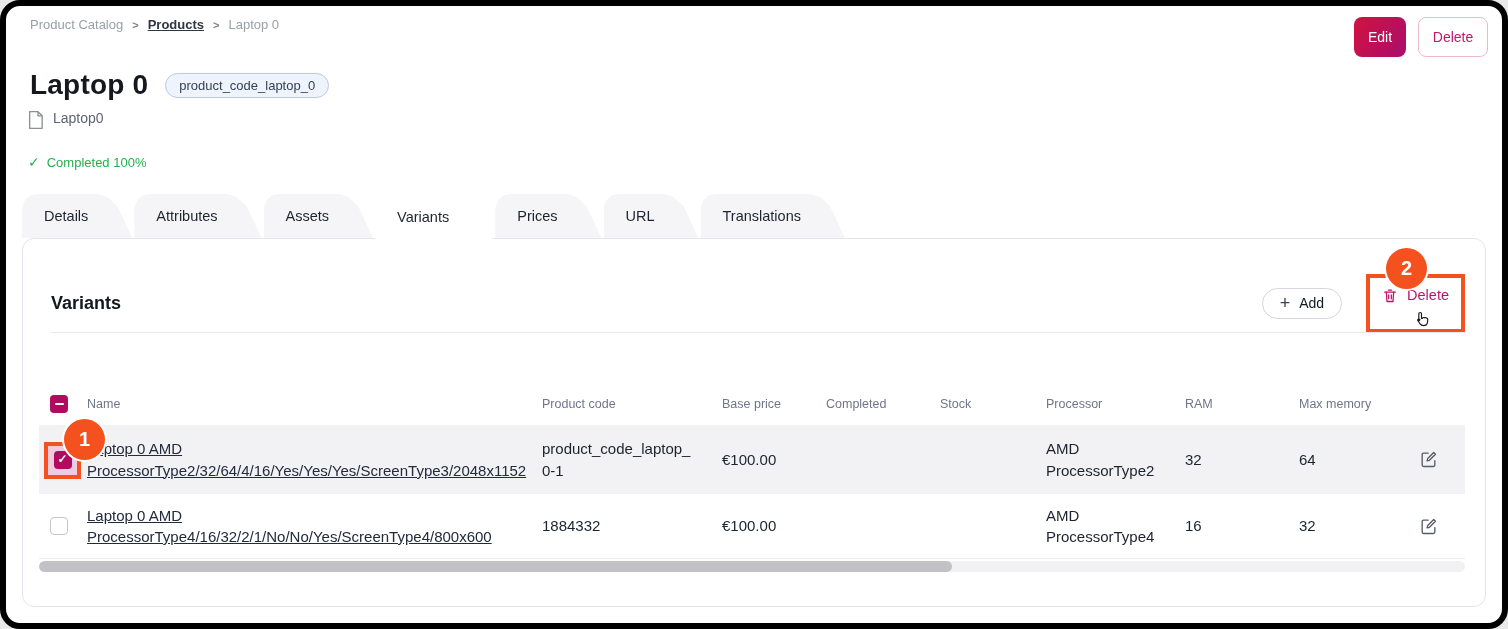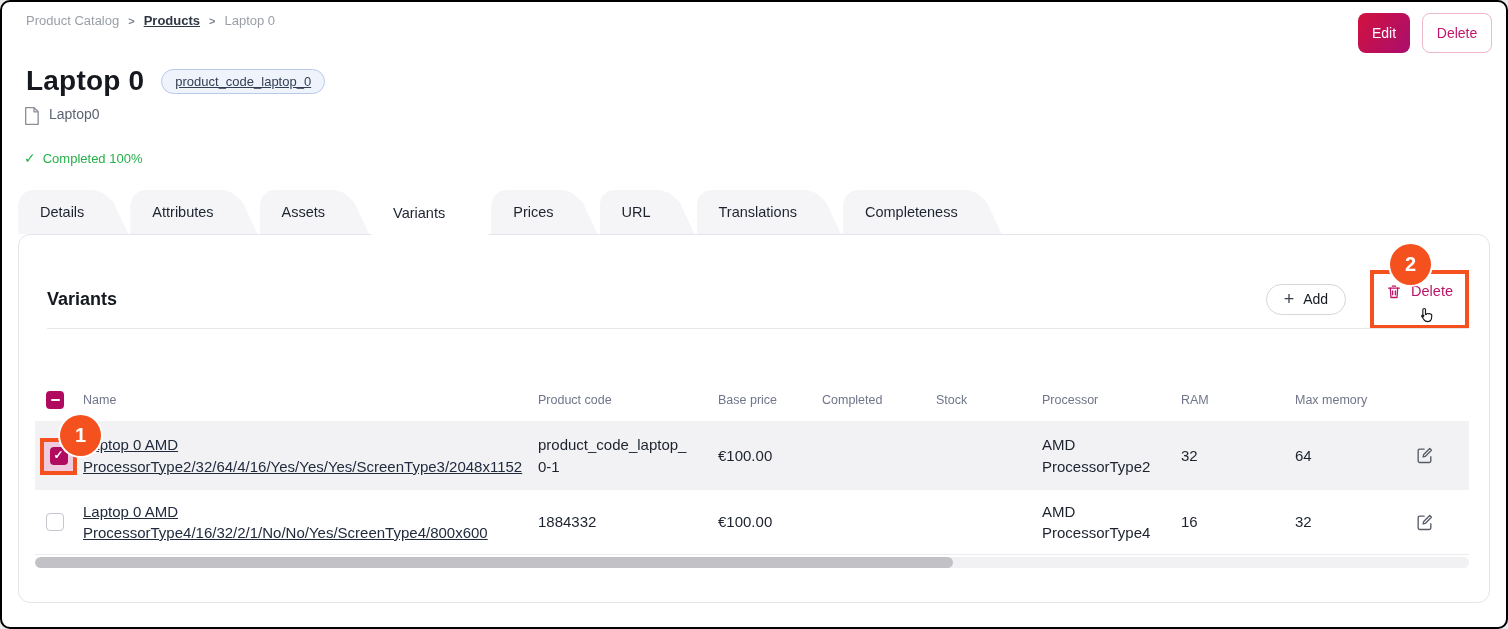--- a/index.html
+++ b/index.html
@@ -1,19 +1,19 @@
 <!DOCTYPE html>
 <html><head>
 <meta charset="utf-8">
 <style>
   * { box-sizing: border-box; margin: 0; padding: 0; }
   html, body { width: 1508px; height: 629px; background: #e9e9e9; font-family: "Liberation Sans", sans-serif; }
   .frame {
     position: absolute; inset: 0; background: #fff;
-    border: 2px solid #000000; border-radius: 10px; overflow: hidden;
+    border: 6px solid #000000; border-radius: 20px; overflow: hidden;
   }
 
   
   .breadcrumb { position: absolute; top: 11px; left: 24px; display: flex; gap: 9px; align-items: center; font-size: 13px; color: #9aa0a8; }
   .breadcrumb .sep { color: #7d838c; font-size: 11px; font-weight: 700; }
   .breadcrumb .crumb-link { color: #2f3644; font-weight: 700; text-decoration: underline; cursor: pointer; }
   .breadcrumb .crumb-current { color: #9aa0a8; }
 
   
   .top-actions { position: absolute; top: 11px; right: 14px; display: flex; gap: 12px; }
@@ -24,21 +24,21 @@
   .btn-delete-top {
     width: 70px; height: 40px; border: 1px solid #eeb7cd; border-radius: 8px; background: #fff;
     color: #c2156b; font-size: 14px; font-family: inherit; cursor: pointer;
   }
 
   
   .title-row { position: absolute; top: 63px; left: 24px; display: flex; align-items: center; gap: 17px; }
   .page-title { font-size: 28px; font-weight: 700; color: #15181e; letter-spacing: .2px; }
   .code-badge {
     padding: 4px 13px; border-radius: 999px; background: #eef3fc; border: 1px solid #b9c9ea;
-    color: #333f53; font-size: 13px; text-decoration: underline;
+    color: #333f53; font-size: 13px;
   }
   .subtitle-row { position: absolute; top: 104px; left: 21px; display: flex; gap: 9px; color: #5d6470; font-size: 14px; }
   .completed-row { position: absolute; top: 148px; left: 22px; display: flex; align-items: center; gap: 7px; color: #26b04a; font-size: 13px; }
   .check-glyph { font-size: 14px; }
 
   
   .tabs { position: absolute; top: 188px; left: 16px; display: flex; z-index: 2; }
   .tab {
     height: 44px; padding: 0 44px 0 22px; margin-right: 2px;
     display: flex; align-items: center; font-size: 14.5px; color: #1d2330;
@@ -140,21 +140,20 @@
   </div>
 
   <div class="tabs">
     <div class="tab">Details</div>
     <div class="tab">Attributes</div>
     <div class="tab">Assets</div>
     <div class="tab active">Variants</div>
     <div class="tab">Prices</div>
     <div class="tab">URL</div>
     <div class="tab">Translations</div>
-    <div class="tab">Completeness</div>
   </div>
 
   <section class="panel">
 
     <div class="panel-header">
       <h2 class="panel-title">Variants</h2>
       <div class="panel-actions">
         <button class="btn-add">
           <span class="plus-glyph">+</span>
           <span>Add</span>

